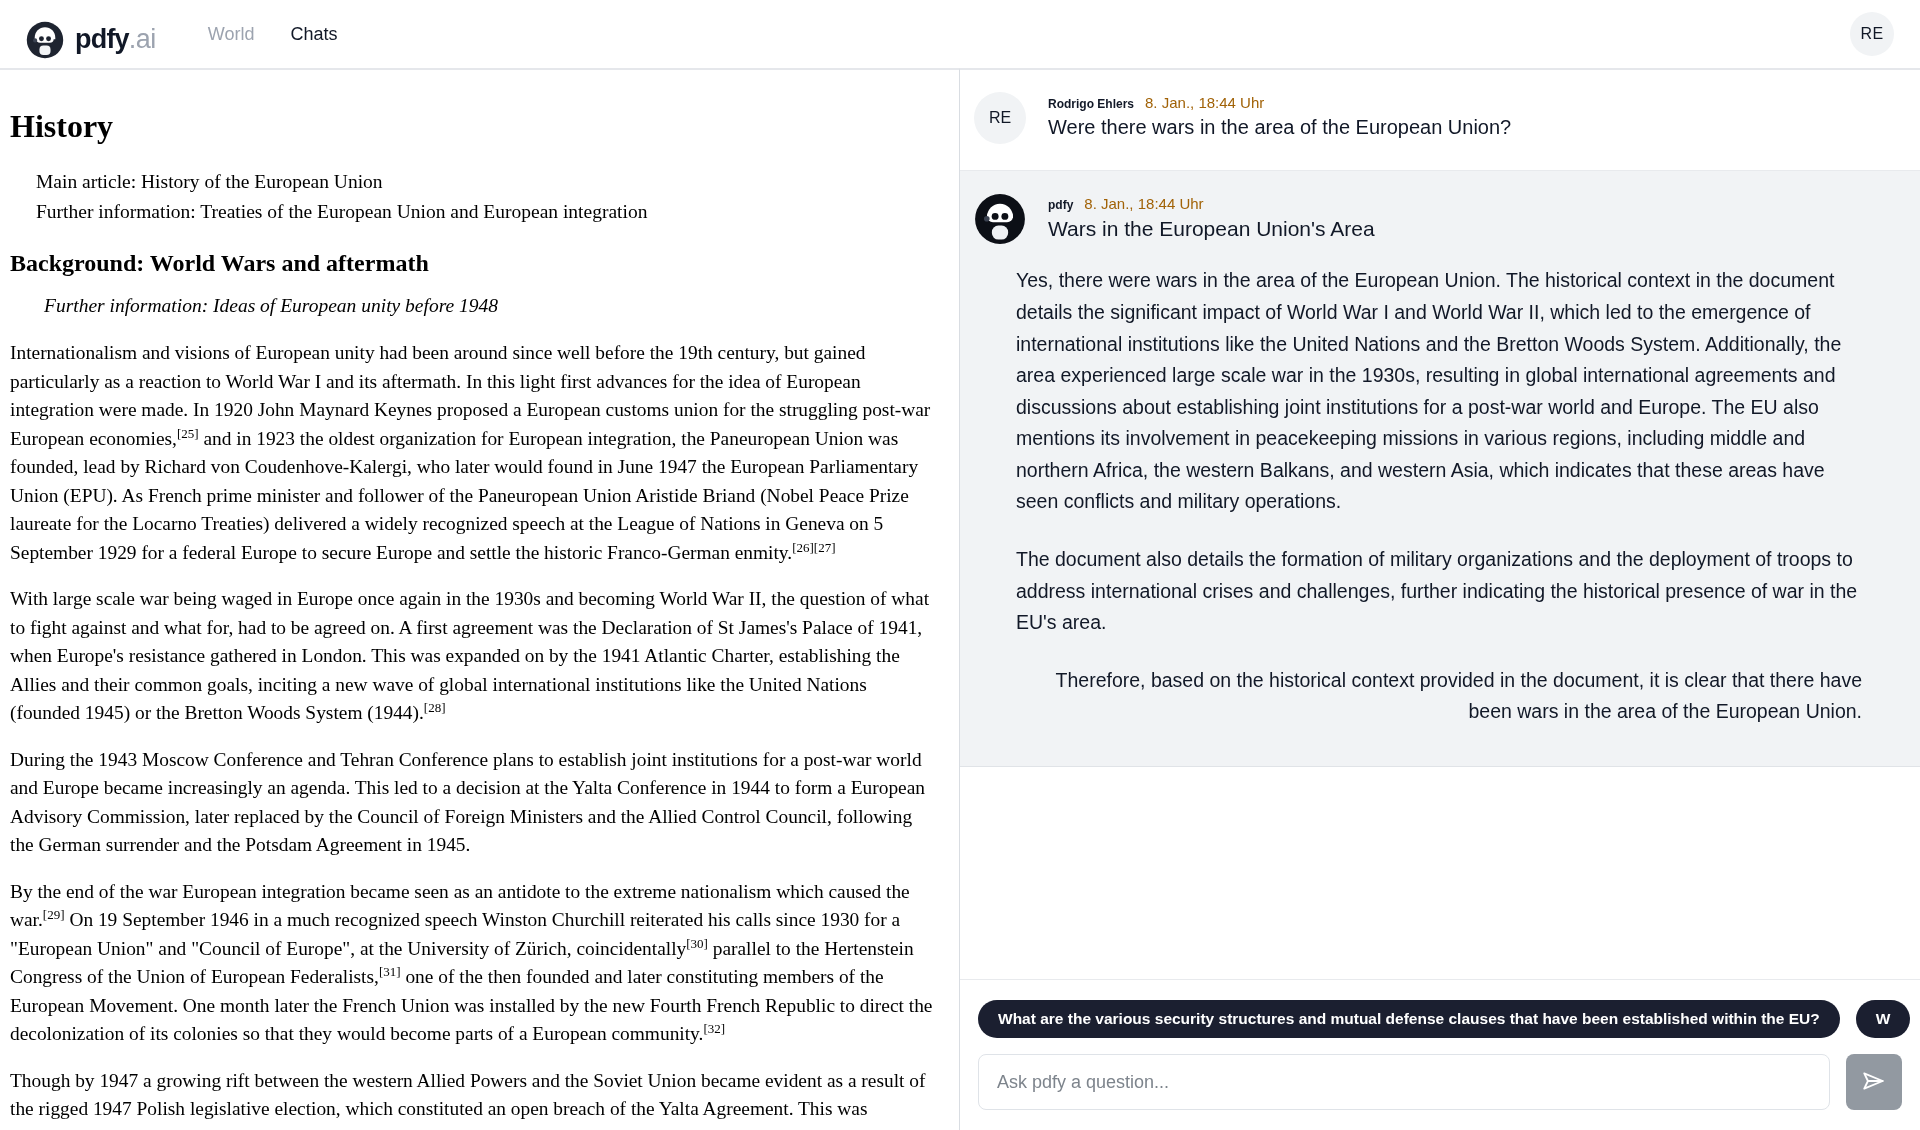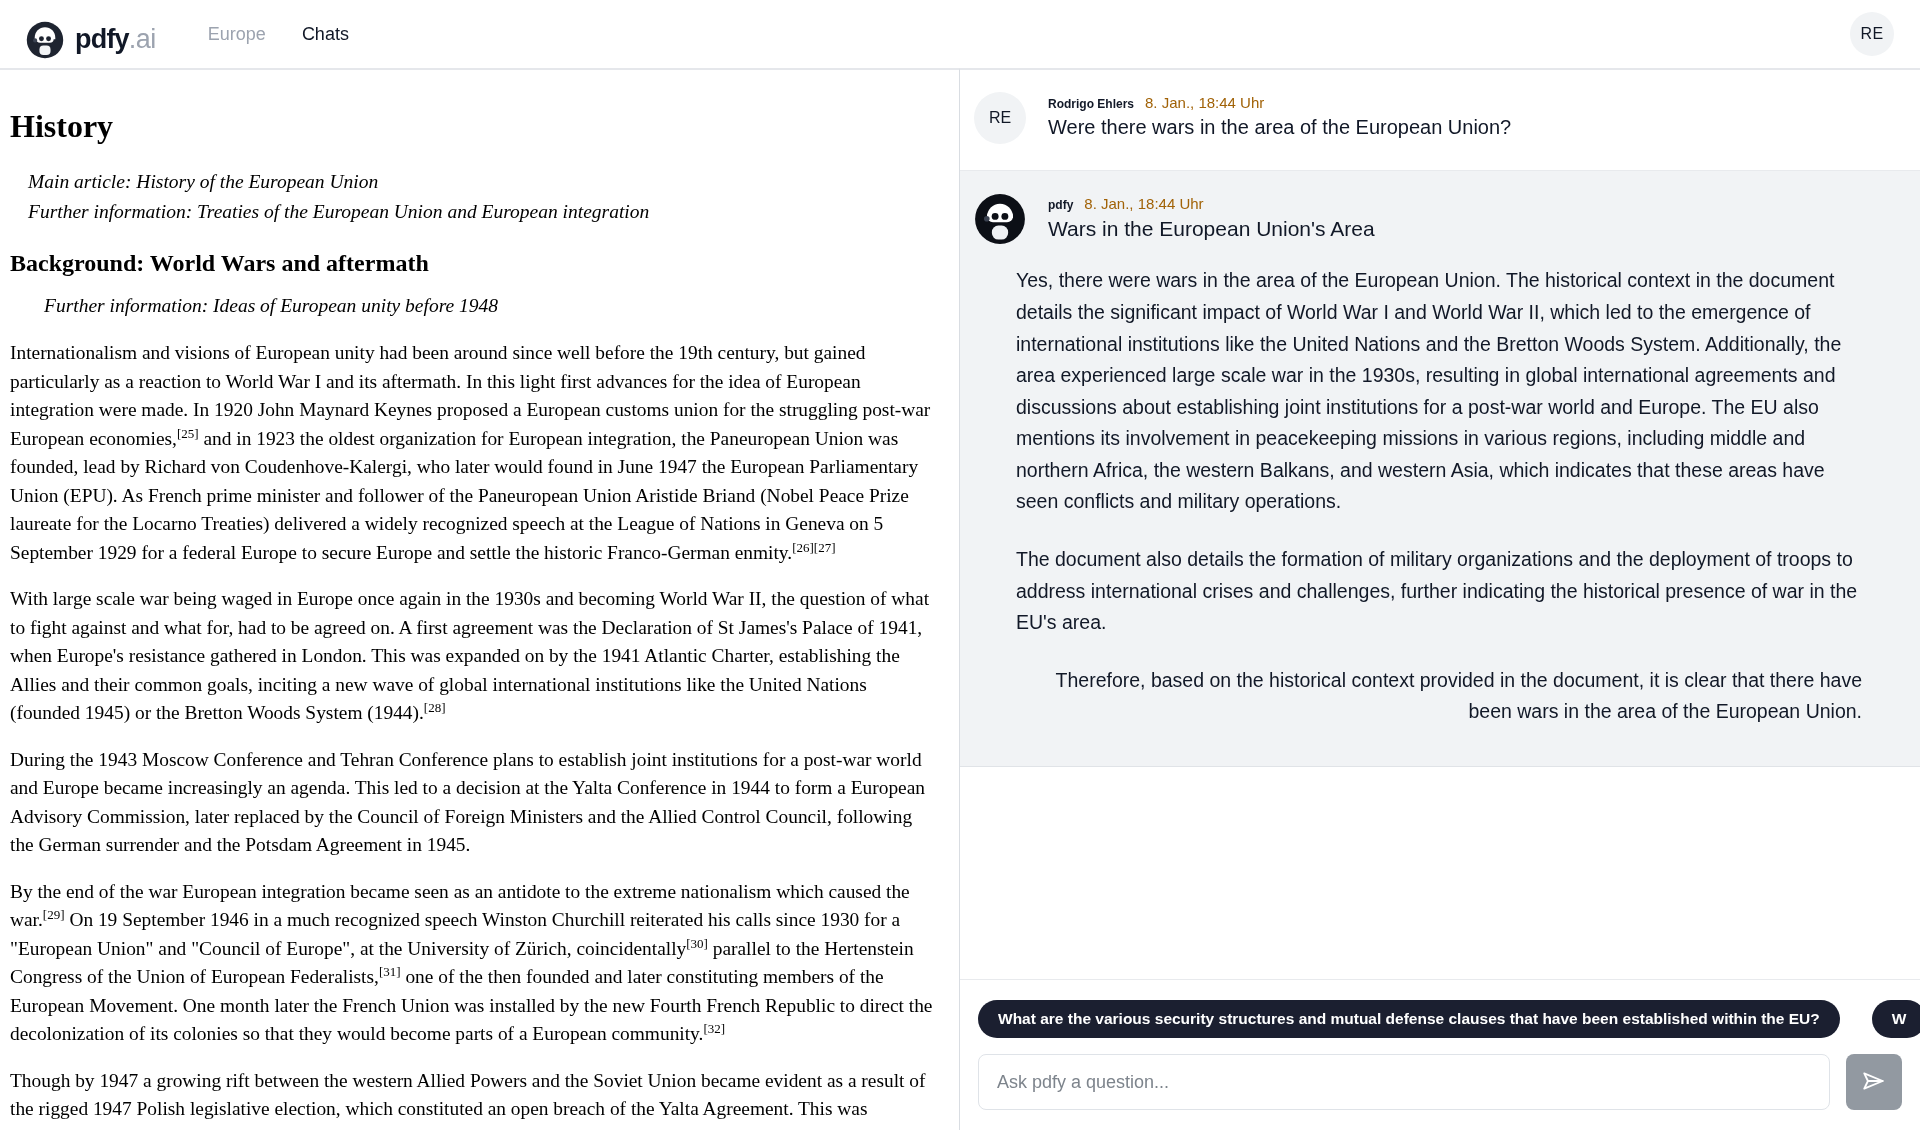--- a/index.html
+++ b/index.html
@@ -55,22 +55,22 @@
   .doc-inner {
     padding: 18px 22px 0 8px;
     font-family: "Liberation Serif", serif;
     color: #000000;
   }
   .doc-h1 {
     font-size: 32px; font-weight: bold; line-height: 1.15;
     margin: 20px 0 22px 2px;
   }
   .doc-hat {
-    font-style: italic; font-size: 19.5px; line-height: 1.57;
-    margin-left: 20px; margin-bottom: 22px;
+    font-size: 19.5px; line-height: 1.57;
+    margin-left: 28px; margin-bottom: 22px;
   }
   .doc-h2 {
     font-size: 24px; font-weight: bold; margin: 6px 0 18px 2px;
   }
   .doc-hat2 {
     font-style: italic; font-size: 19.5px; margin-left: 36px; margin-bottom: 22px;
   }
   .doc-p {
     font-size: 19.4px; line-height: 1.47; margin-bottom: 18px;
     text-align: left; margin-left: 2px;
@@ -108,21 +108,21 @@
   .msg-title { font-size: 21px; color: #111827; line-height: 1.35; margin-bottom: 22px; }
   .bot-para {
     font-size: 19.5px; color: #111827; line-height: 1.62;
     margin-bottom: 26px; padding-left: 56px; padding-right: 18px;
   }
   .bot-para:last-child { margin-bottom: 12px; text-align: right; }
 
   
   .composer { flex: 0 0 auto; border-top: 1px solid #e8eaed; padding: 0 0 20px 0; }
   .suggestions {
-    display: flex; gap: 32px; padding: 20px 0 16px 18px;
+    display: flex; gap: 16px; padding: 20px 0 16px 18px;
     white-space: nowrap; overflow: hidden;
   }
   .chip {
     flex: 0 0 auto;
     background: #1b1f30; color: #ffffff;
     font-size: 15.5px; font-weight: bold;
     border-radius: 999px; padding: 10px 20px;
     cursor: pointer; border: none;
   }
   .input-row { display: flex; gap: 16px; padding: 0 18px 0 18px; }
@@ -153,21 +153,21 @@
         <rect x="13" y="17.5" width="22" height="10" rx="5" fill="#ffffff"></rect>
         <circle cx="19.5" cy="22.5" r="3.1" fill="#1e2430"></circle>
         <circle cx="28.5" cy="22.5" r="3.1" fill="#1e2430"></circle>
         <rect x="17" y="31" width="14" height="12" rx="5" fill="#f2f4f6"></rect>
         <circle cx="11.5" cy="24.5" r="2.6" fill="#3b4352"></circle>
       </svg>
     </span>
     <span class="brand-text"><span>pdfy</span><span class="dim">.ai</span></span>
   </div>
   <div class="nav-links">
-    <a class="nav-link" href="#">Europe</a>
+    <a class="nav-link" href="#">World</a>
     <a class="nav-link active" href="#">Chats</a>
   </div>
   <div class="avatar-top">RE</div>
 </div>
 
 <div class="main">
 
   <div class="doc-pane">
     <div class="doc-inner">
       <h1 class="doc-h1">History</h1>

